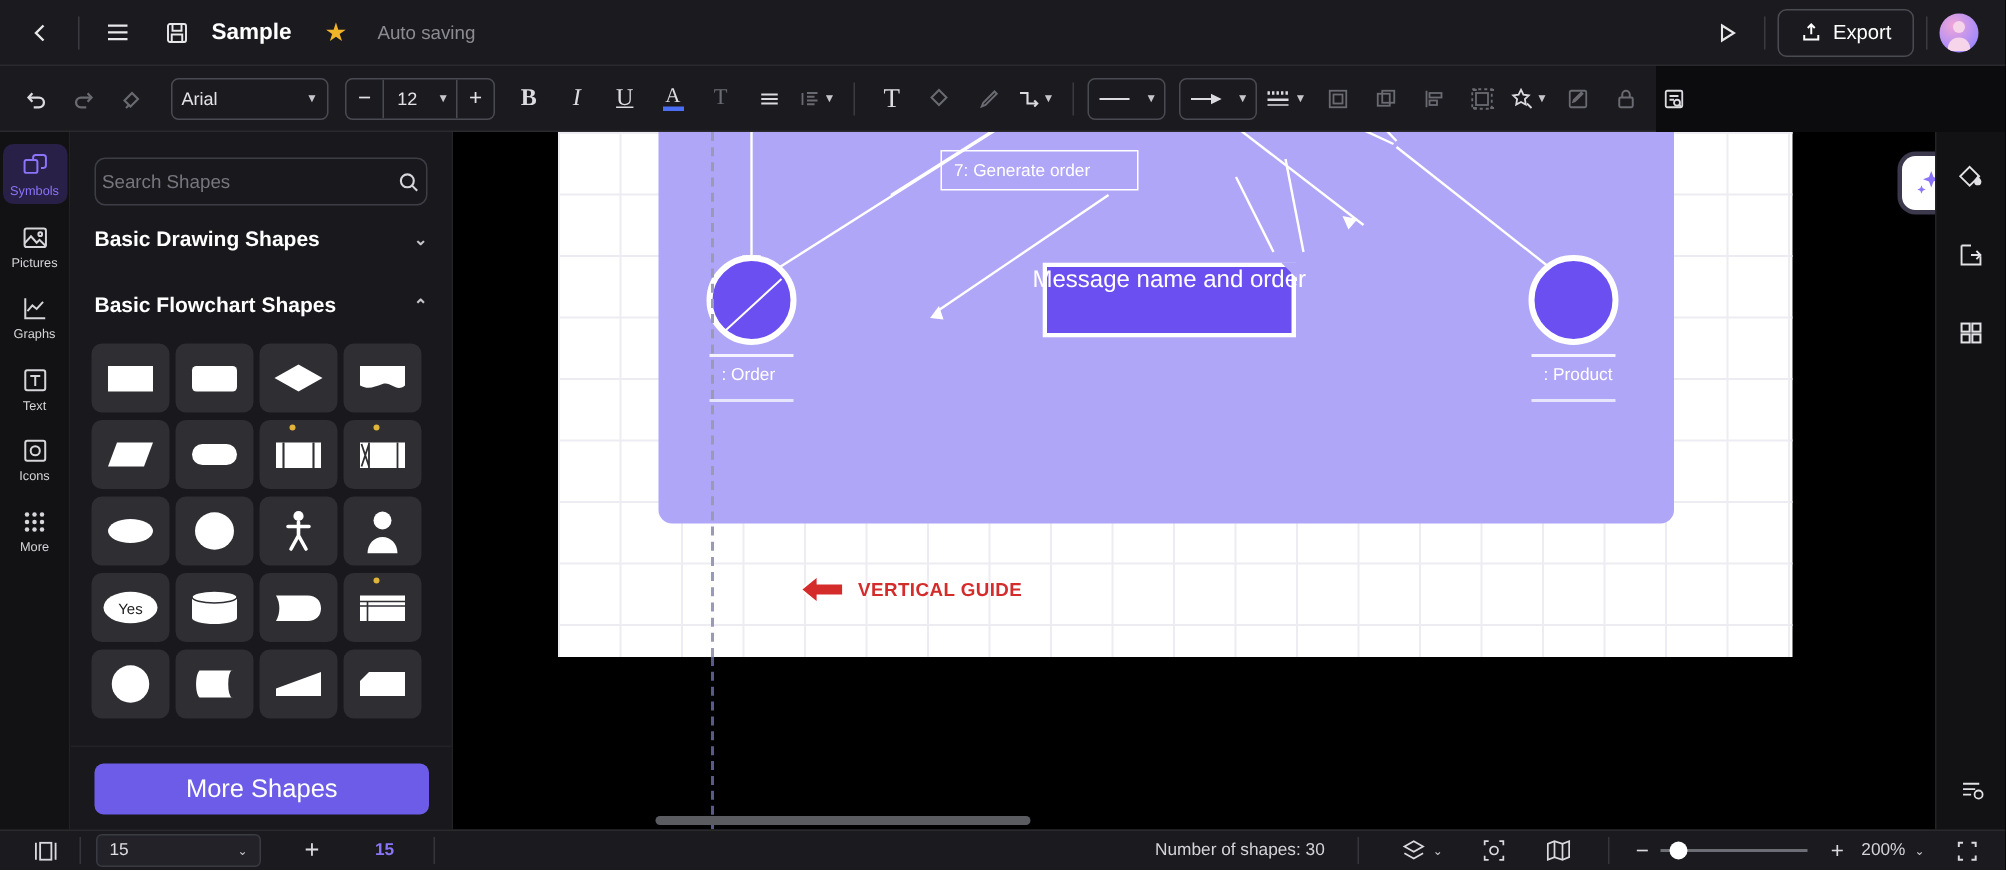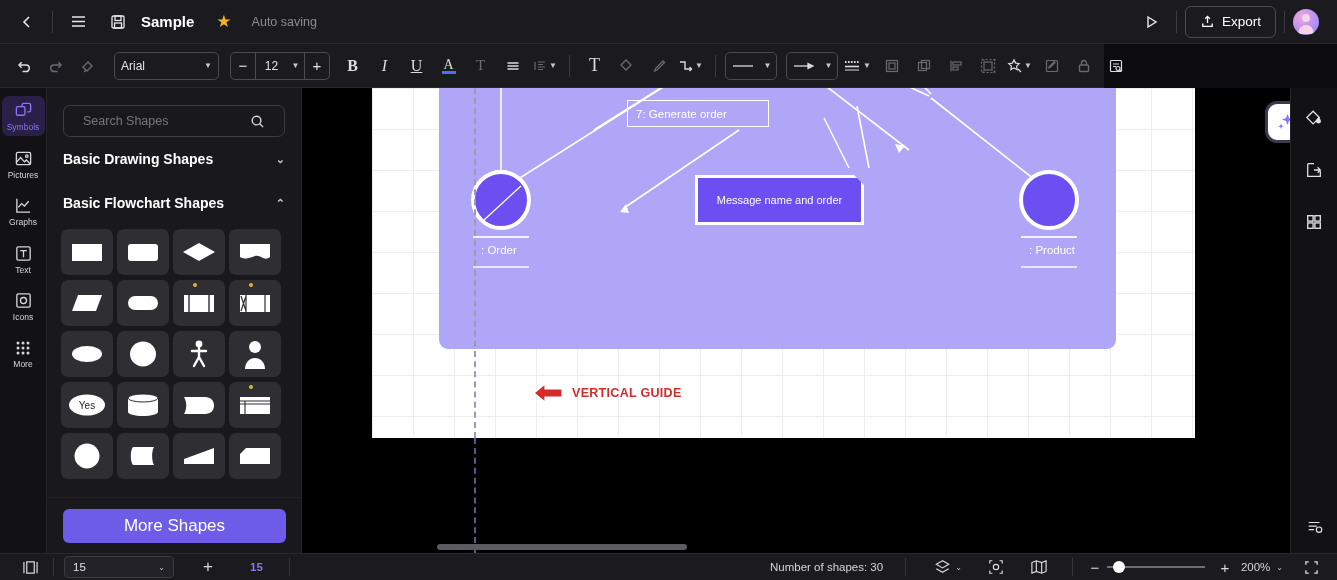--- a/index.html
+++ b/index.html
@@ -92,21 +92,21 @@
   .rail-item.active { background: #282046; color: #8b74f9; }
   .rail-label { font-size: 8.5px; line-height: 1; }
 
   
   .panel {
     position: absolute; left: 47px; top: 88px; width: 255px; height: 465px;
     background: #19191d; border-right: 1px solid #232327; overflow: hidden;
   }
   .search-box {
     margin: 17px 16px 0; height: 32px; border: 1px solid #3d3d45; border-radius: 7px;
-    display: flex; align-items: center; padding: 0 19px; cursor: text; justify-content: flex-end;
+    display: flex; align-items: center; padding: 0 4px; cursor: text; justify-content: flex-end;
   }
   .search-box input {
     flex: 1; background: transparent; border: none; outline: none;
     color: #e0e0e4; font-size: 12.5px; font-family: "Liberation Sans", sans-serif;
   }
   .search-box input::placeholder { color: #76767e; }
   .sec-head {
     margin: 0 16px; height: 44px; display: flex; align-items: center;
     justify-content: space-between; color: #fff; font-size: 14px; font-weight: bold;
     cursor: pointer;
@@ -188,21 +188,21 @@
   }
   .lifeline-underline {
     position: absolute; height: 2px; background: #fff; opacity: .85;
   }
   .msg-box {
     position: absolute; border: 1px solid #fff; color: #fff; font-size: 11.5px;
     display: flex; align-items: center; padding-left: 8px; white-space: nowrap;
   }
   .note-box {
     position: absolute; background: #6b4ff0; border: 3px solid #fff;
-    color: #fff; font-size: 11px; display: flex; align-items: center;
+    color: #fff; font-size: 16px; display: flex; 
     justify-content: center; white-space: nowrap;
   }
   .note-box::after {
     content:''; position:absolute; right:-3px; top:-3px;
     border-left: 10px solid transparent; border-top: 10px solid #b0a6f7;
   }
 
   
   .rrail {
     position: absolute; right: 0; top: 88px; width: 47px; height: 465px;
@@ -681,21 +681,21 @@
           </svg>
         <div class="lifeline-underline" style="left:34px; top:228px; width:56px"></div>
         <div class="lifeline-label" style="left:42px; top:236px">: Order</div>
         <div class="lifeline-underline" style="left:34px; top:258px; width:56px; opacity:.7"></div>
 
         <div class="lifeline-circle" style="left:580px; top:162px"></div>
         <div class="lifeline-underline" style="left:582px; top:228px; width:56px"></div>
         <div class="lifeline-label" style="left:590px; top:236px">: Product</div>
         <div class="lifeline-underline" style="left:582px; top:258px; width:56px; opacity:.7"></div>
 
-        <div class="msg-box" style="left:188px; top:92px; width:142px; height:27px">
+        <div class="msg-box" style="left:188px; top:92px; width:132px; height:27px">
           <span>7: Generate order</span>
         </div>
 
         <div class="note-box" style="left:256px; top:167px; width:169px; height:50px">
           <span>Message name and order</span>
         </div>
       </div>
 
       <div class="vguide vguide-white" style="height:350px"></div>
 

